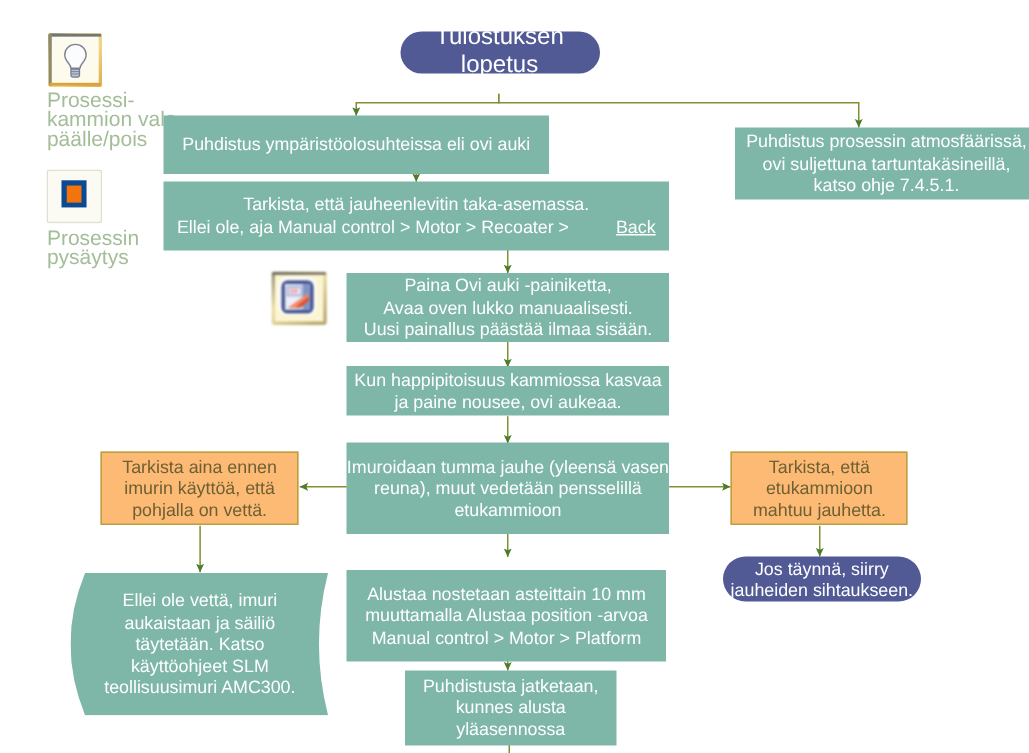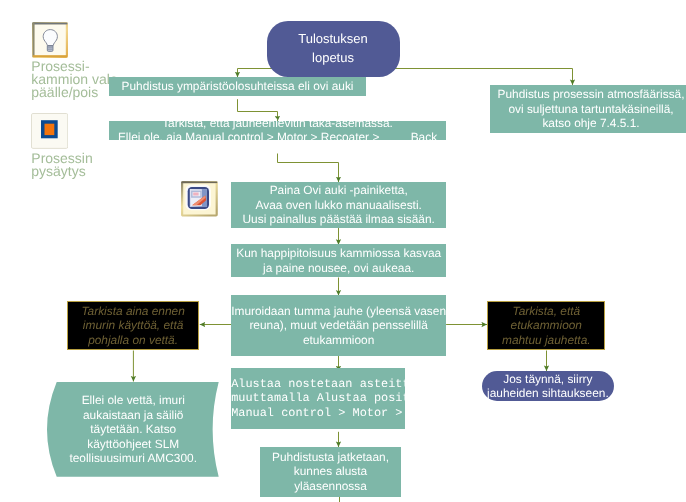--- a/index.html
+++ b/index.html
@@ -10,21 +10,21 @@
        text-rendering:geometricPrecision;}
   #stage{position:relative;width:686px;height:502px;background:#ffffff;}
 
   svg.links{position:absolute;left:0;top:0;width:686px;height:502px;}
 
   .node{position:absolute;box-sizing:border-box;display:flex;align-items:center;
         justify-content:center;text-align:center;font-size:11.9px;line-height:14.4px;white-space:nowrap;}
   .node .t{display:block;width:100%;}
   .teal{background:#7eb7a8;color:#ffffff;}
   .blue{background:#515a95;color:#ffffff;}
-  .outline{background:#000000;border:1px solid #b9a141;color:#6e6034;font-style:italic;}
+  .outline{background:#fdba74;border:1px solid #b9a141;color:#6e6034;}
 
   .icon-btn{position:absolute;box-sizing:border-box;}
   .side-label{position:absolute;color:#a4bd99;font-size:14px;line-height:13.0px;white-space:nowrap;}
 </style>
 </head>
 <body>
 
 <div id="stage">
 
   <svg class="links" viewBox="0 0 686 502">
@@ -109,40 +109,40 @@
       <path d="M9.7 9.0 h11.6 v16.0 h-11.6 z" fill="#eceef8"></path>
       <path d="M20.8 8.1 h5.1 v17.8 h-5.1 z" fill="#8095c6"></path>
       <path d="M10.8 10.2 h9.2 v5.8 h-9.2 z" fill="none" stroke="#b0bbd9" stroke-width="1.5"></path>
       <path d="M12.2 11.5 h5.4 v3.0 h-5.4 z" fill="#efb2c0"></path>
       <path d="M11.2 24.2 L24.3 14.6 L25.2 19.3 L19.4 24.2 Z" fill="#dd5333"></path>
       <path d="M11.2 24.2 L24.3 14.6 L24.6 16.7 L15.5 24.2 Z" fill="#ef8f72"></path>
       <rect x="5.0" y="4.2" width="24.4" height="24.4" rx="5.2" fill="none" stroke="#ffffff" stroke-width="1.2" opacity="0.75"></rect>
     </svg>
   </div>
 
-  <div class="node blue" style="left:266.5px;top:21px;width:133px;height:56px;border-radius:21px;font-size:13px;line-height:18.6px;">
+  <div class="node blue" style="left:266.5px;top:21px;width:133px;height:28px;border-radius:21px;font-size:16px;line-height:18.6px;">
     <span class="t">
       <span>Tulostuksen</span><br>
       <span>lopetus</span>
     </span>
   </div>
 
-  <div class="node teal" style="left:109px;top:76.7px;width:257px;height:19px;align-items:center;">
+  <div class="node teal" style="left:109px;top:76.7px;width:257px;height:39px;align-items:center;">
     <span class="t">Puhdistus ympäristöolosuhteissa eli ovi auki</span>
   </div>
 
   <div class="node teal" style="left:471px;top:85px;width:202px;height:48px;margin-left:19px;">
     <span class="t">
       <span>Puhdistus prosessin atmosfäärissä,</span><br>
       <span>ovi suljettuna tartuntakäsineillä,</span><br>
       <span>katso ohje 7.4.5.1.</span>
     </span>
   </div>
 
-  <div class="node teal" style="left:109px;top:120.7px;width:337px;height:19px;">
+  <div class="node teal" style="left:109px;top:120.7px;width:337px;height:46px;">
     <span class="t">
       <span>Tarkista, että jauheenlevitin taka-asemassa.</span><br>
       <span>Ellei ole, aja Manual control &gt; Motor &gt; Recoater &gt; </span><span class="flowlink" style="text-decoration:underline;margin-left:28px;">Back</span>
     </span>
   </div>
 
   <div class="node teal" style="left:231.3px;top:244.3px;width:214.8px;height:33.2px;">
     <span class="t">
       <span>Kun happipitoisuus kammiossa kasvaa</span><br>
       <span>ja paine nousee, ovi aukeaa.</span>
@@ -187,36 +187,36 @@
     </svg>
     <span class="t" style="position:relative;">
       <span>Ellei ole vettä, imuri</span><br>
       <span>aukaistaan ja säiliö</span><br>
       <span>täytetään. Katso</span><br>
       <span>käyttöohjeet SLM</span><br>
       <span>teollisuusimuri AMC300.</span>
     </span>
   </div>
 
-  <div class="node teal" style="left:231.2px;top:368px;width:174px;height:61px;font-family:Liberation Mono, monospace;">
+  <div class="node teal" style="left:231.2px;top:380px;width:213px;height:61px;">
     <span class="t">
       <span>Alustaa nostetaan asteittain 10 mm</span><br>
       <span>muuttamalla Alustaa position -arvoa</span><br>
       <span>Manual control &gt; Motor &gt; Platform</span>
     </span>
   </div>
 
   <div class="node blue" style="left:481.6px;top:371px;width:132.6px;height:30px;border-radius:16.3px;">
     <span class="t">
       <span>Jos täynnä, siirry</span><br>
       <span>jauheiden sihtaukseen.</span>
     </span>
   </div>
 
-  <div class="node teal" style="left:260px;top:446.5px;width:141px;height:50px;">
+  <div class="node teal" style="left:270px;top:446.5px;width:141px;height:50px;">
     <span class="t">
       <span>Puhdistusta jatketaan,</span><br>
       <span>kunnes alusta</span><br>
       <span>yläasennossa</span>
     </span>
   </div>
 
 </div>
 
 </body></html>

